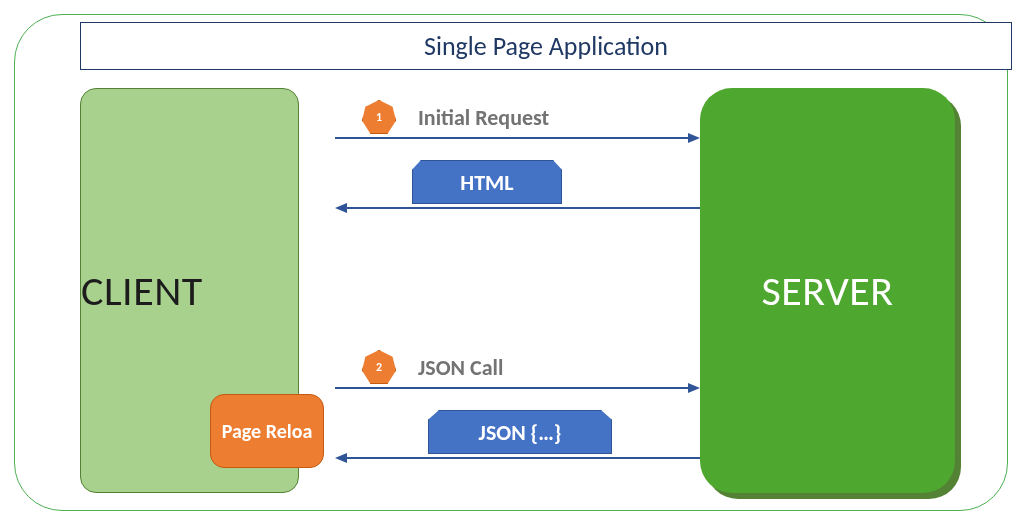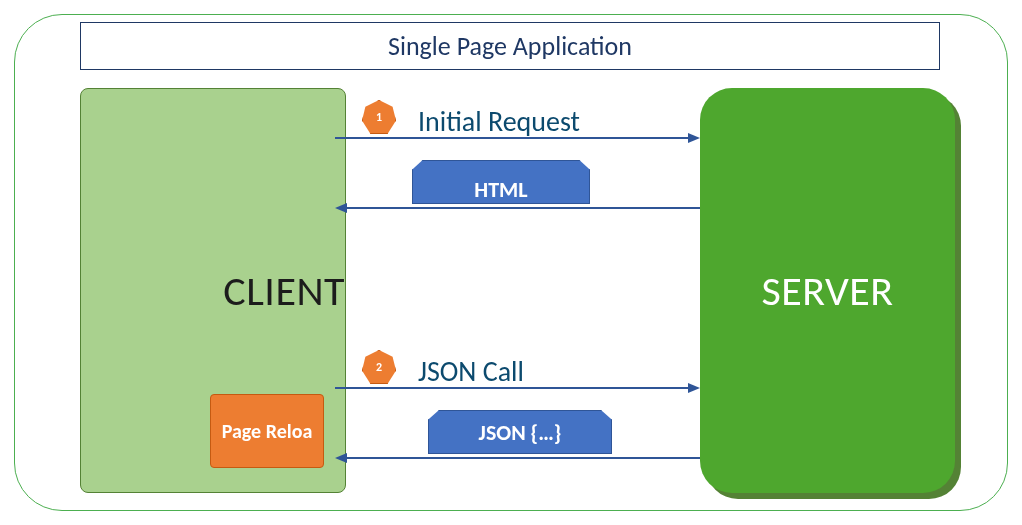--- a/index.html
+++ b/index.html
@@ -24,46 +24,46 @@
     height: 497px;
     border: 1px solid #4CAF50;
     border-radius: 48px;
     box-sizing: border-box;
   }
   
   .title-box {
     position: absolute;
     left: 80px;
     top: 22px;
-    width: 860px;
+    width: 932px;
     height: 48px;
     border: 1px solid #1f3864;
     background: #fff;
     box-sizing: border-box;
     display: flex;
     align-items: center;
     justify-content: center;
     font-size: 26px;
     color: #1f3864;
     font-weight: 400;
   }
   
   .client-box {
     position: absolute;
     left: 80px;
     top: 88px;
-    width: 266px;
+    width: 219px;
     height: 405px;
     background: #a9d18e;
     border: 1px solid #548235;
-    border-radius: 8px;
-    box-sizing: border-box;
-    display: flex;
-    align-items: center;
-    justify-content: flex-end;
+    border-radius: 16px;
+    box-sizing: border-box;
+    display: flex;
+    align-items: center;
+    justify-content: flex-start;
     font-size: 42px;
     color: #1c1c1c;
     font-weight: 400;
     letter-spacing: 0.5px;
   }
   
   .server-wrap {
     position: absolute;
     left: 700px;
     top: 88px;
@@ -98,21 +98,21 @@
   }
   
   .page-reload {
     position: absolute;
     left: 210px;
     top: 394px;
     width: 114px;
     height: 74px;
     background: #ed7d31;
     border: 1px solid #c55a11;
-    border-radius: 4px;
+    border-radius: 14px;
     box-sizing: border-box;
     display: flex;
     align-items: center;
     justify-content: center;
     color: #fff;
     font-size: 20px;
     font-weight: 700;
     text-align: center;
     line-height: 1.15;
     padding: 2px 8px;
@@ -155,23 +155,23 @@
     font-weight: 700;
     font-size: 12px;
     display: flex;
     align-items: center;
     justify-content: center;
     clip-path: polygon(50% 0%, 90% 20%, 100% 60%, 75% 100%, 25% 100%, 0% 60%, 10% 20%);
     box-sizing: border-box;
   }
   .step-label {
     position: absolute;
-    color: #0c4a6e;
-    font-weight: 400;
-    font-size: 28px;
+    color: #737373;
+    font-weight: 700;
+    font-size: 22px;
   }
   
   .blue-chip {
     position: absolute;
     background: #4472c4;
     color: #fff;
     font-weight: 700;
     font-size: 22px;
     display: flex;
     align-items: center;
@@ -206,21 +206,21 @@
 
   <div class="arrow" style="left:335px; top:138px; width:365px;">
     <div class="shaft" style="left:0; width:353px;"></div>
     <div class="head-right" style="left:353px;"></div>
   </div>
   <div class="step-badge" style="left:362px; top:100px;">
     <span>1</span>
   </div>
   <div class="step-label" style="left:418px; top:104px;">Initial Request</div>
 
-  <div class="blue-chip" style="left:412px; top:160px; width:178px;align-items:flex-end;">
+  <div class="blue-chip" style="left:412px; top:160px; width:150px;">
     <span>HTML</span>
   </div>
   <div class="arrow" style="left:335px; top:208px; width:365px;">
     <div class="shaft" style="left:12px; width:353px;"></div>
     <div class="head-left" style="left:0;"></div>
   </div>
 
   <div class="arrow" style="left:335px; top:388px; width:365px;">
     <div class="shaft" style="left:0; width:353px;"></div>
     <div class="head-right" style="left:353px;"></div>

